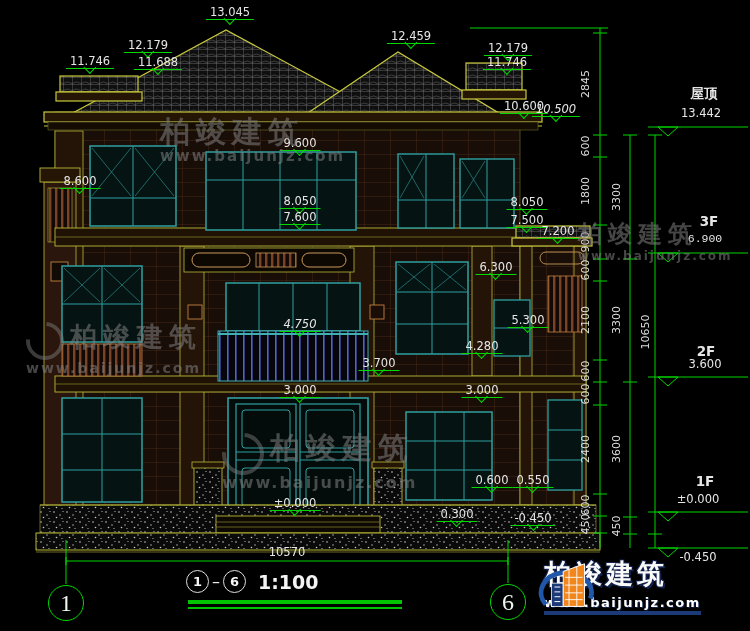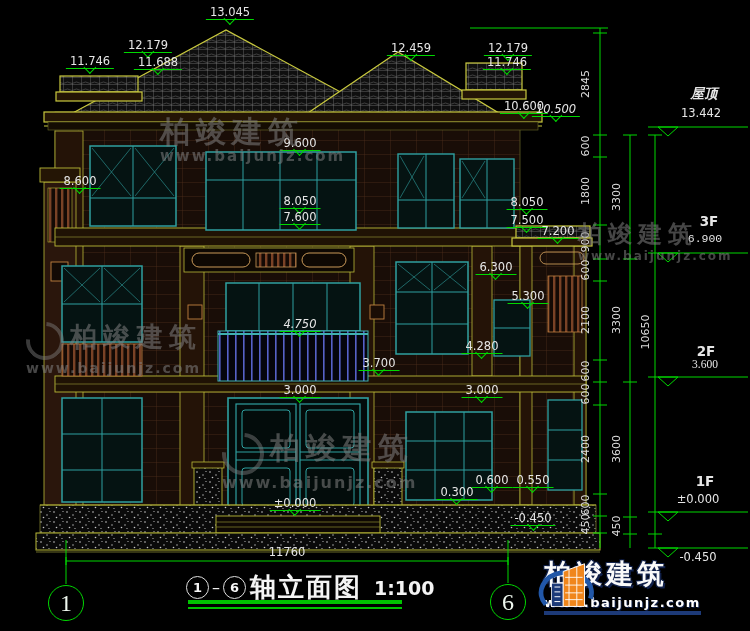--- a/index.html
+++ b/index.html
@@ -206,57 +206,57 @@
       <path d="M648 135h14M648 534h14"></path>
       <path d="M648 127H748M648 253H748M648 377H748M648 512H748M648 548H748"></path>
       <path d="M658 127h20l-10 9zM658 253h20l-10 9zM658 377h20l-10 9zM658 512h20l-10 9zM658 548h20l-10 9z"></path>
       <path d="M66 561H508M66 557v8M508 557v8"></path>
       <path d="M66 540V584M508 540V583"></path>
     </g>
   </svg>
 
   <div id="labels">
       <div class="lb level" style="left: 230px; top: 6px;">13.045<i></i></div>
-      <div class="lb level" style="left: 411px; top: 42px;">12.459<i></i></div>
+      <div class="lb level" style="left: 411px; top: 30px;">12.459<i></i></div>
       <div class="lb level" style="left: 148px; top: 39px;">12.179<i></i></div>
       <div class="lb level" style="left: 90px; top: 55px;">11.746<i></i></div>
       <div class="lb level" style="left: 158px; top: 56px;">11.688<i></i></div>
       <div class="lb level" style="left: 508px; top: 42px;">12.179<i></i></div>
       <div class="lb level" style="left: 507px; top: 56px;">11.746<i></i></div>
       <div class="lb level" style="left: 524px; top: 100px;">10.600<i></i></div>
       <div class="lb level" style="left: 556px; top: 103px; font-style: italic;">10.500<i></i></div>
       <div class="lb level" style="left: 300px; top: 137px;">9.600<i></i></div>
       <div class="lb level" style="left: 80px; top: 175px;">8.600<i></i></div>
       <div class="lb level" style="left: 300px; top: 195px;">8.050<i></i></div>
       <div class="lb level" style="left: 300px; top: 211px;">7.600<i></i></div>
       <div class="lb level" style="left: 527px; top: 196px;">8.050<i></i></div>
       <div class="lb level" style="left: 527px; top: 214px;">7.500<i></i></div>
       <div class="lb level" style="left: 558px; top: 225px;">7.200<i></i></div>
       <div class="lb level" style="left: 496px; top: 261px;">6.300<i></i></div>
-      <div class="lb level" style="left: 528px; top: 290px;">5.300<i></i></div>
+      <div class="lb level" style="left: 528px; top: 314px;">5.300<i></i></div>
       <div class="lb level" style="left: 300px; top: 318px; font-style: italic;">4.750<i></i></div>
       <div class="lb level" style="left: 379px; top: 357px; text-align: right;">3.700<i></i></div>
       <div class="lb level" style="left: 482px; top: 340px;">4.280<i></i></div>
       <div class="lb level" style="left: 300px; top: 384px;">3.000<i></i></div>
       <div class="lb level" style="left: 482px; top: 384px;">3.000<i></i></div>
       <div class="lb level" style="left: 295px; top: 497px;">±0.000<i></i></div>
-      <div class="lb level" style="left: 457px; top: 486px;">0.300<i></i></div>
+      <div class="lb level" style="left: 457px; top: 508px;">0.300<i></i></div>
       <div class="lb level" style="left: 492px; top: 474px;">0.600<i></i></div>
       <div class="lb level" style="left: 533px; top: 474px;">0.550<i></i></div>
       <div class="lb level" style="left: 533px; top: 512px;">-0.450<i></i></div>
-      <div class="lb floor" style="left: 704px; top: 86px; font-style: italic;">屋顶</div>
+      <div class="lb floor" style="left: 704px; top: 86px;">屋顶</div>
       <div class="lb plain" style="left: 701px; top: 107px;">13.442</div>
       <div class="lb floor" style="left: 709px; top: 214px;">3F</div>
       <div class="lb plain" style="left: 705px; top: 233px; font-family: Liberation Mono, monospace;">6.900</div>
       <div class="lb floor" style="left: 706px; top: 344px;">2F</div>
-      <div class="lb plain" style="left: 705px; top: 358px; font-family: Liberation Serif, serif;">3.600</div>
+      <div class="lb plain" style="left: 705px; top: 358px;">3.600</div>
       <div class="lb floor" style="left: 705px; top: 474px;">1F</div>
       <div class="lb plain" style="left: 698px; top: 493px;">±0.000</div>
       <div class="lb plain" style="left: 698px; top: 551px;">-0.450</div>
-      <div class="lb plain" style="left: 287px; top: 546px;">11760</div>
+      <div class="lb plain" style="left: 287px; top: 546px;">10570</div>
       <div class="lb dimv" style="left: 586px; top: 84px;">2845</div>
       <div class="lb dimv" style="left: 586px; top: 146px;">600</div>
       <div class="lb dimv" style="left: 586px; top: 191px;">1800</div>
       <div class="lb dimv" style="left: 586px; top: 242px;">900</div>
       <div class="lb dimv" style="left: 586px; top: 270px;">600</div>
       <div class="lb dimv" style="left: 586px; top: 320px;">2100</div>
       <div class="lb dimv" style="left: 586px; top: 371px;">600</div>
       <div class="lb dimv" style="left: 586px; top: 394px;">600</div>
       <div class="lb dimv" style="left: 586px; top: 449px;">2400</div>
       <div class="lb dimv" style="left: 586px; top: 505px;">600</div>
@@ -285,21 +285,20 @@
     <span class="u">www.baijunjz.com</span>
   </div>
 
   <div class="bubble bl">1</div>
   <div class="bubble br">6</div>
 
   <div class="titlebar">
     <span class="circ">1</span>
     <span class="tdash">–</span>
     <span class="circ">6</span>
-    <span class="tmain">轴立面图</span>
     <span class="tscale">1:100</span>
   </div>
   <div class="u1"></div>
   <div class="u2"></div>
 
   <div class="brand">
     <svg width="64" height="64" viewBox="0 0 66 62">
       <path d="M8 48 A26 21 0 1 1 54 42" stroke="#2157a8" stroke-width="5" fill="none"></path>
       <rect x="14" y="26" width="12" height="24" fill="#1d3a78" stroke="#fff" stroke-width="0.8"></rect>
       <path d="M17 30h6M17 35h6M17 40h6M17 45h6" stroke="#fff" stroke-width="1"></path>

